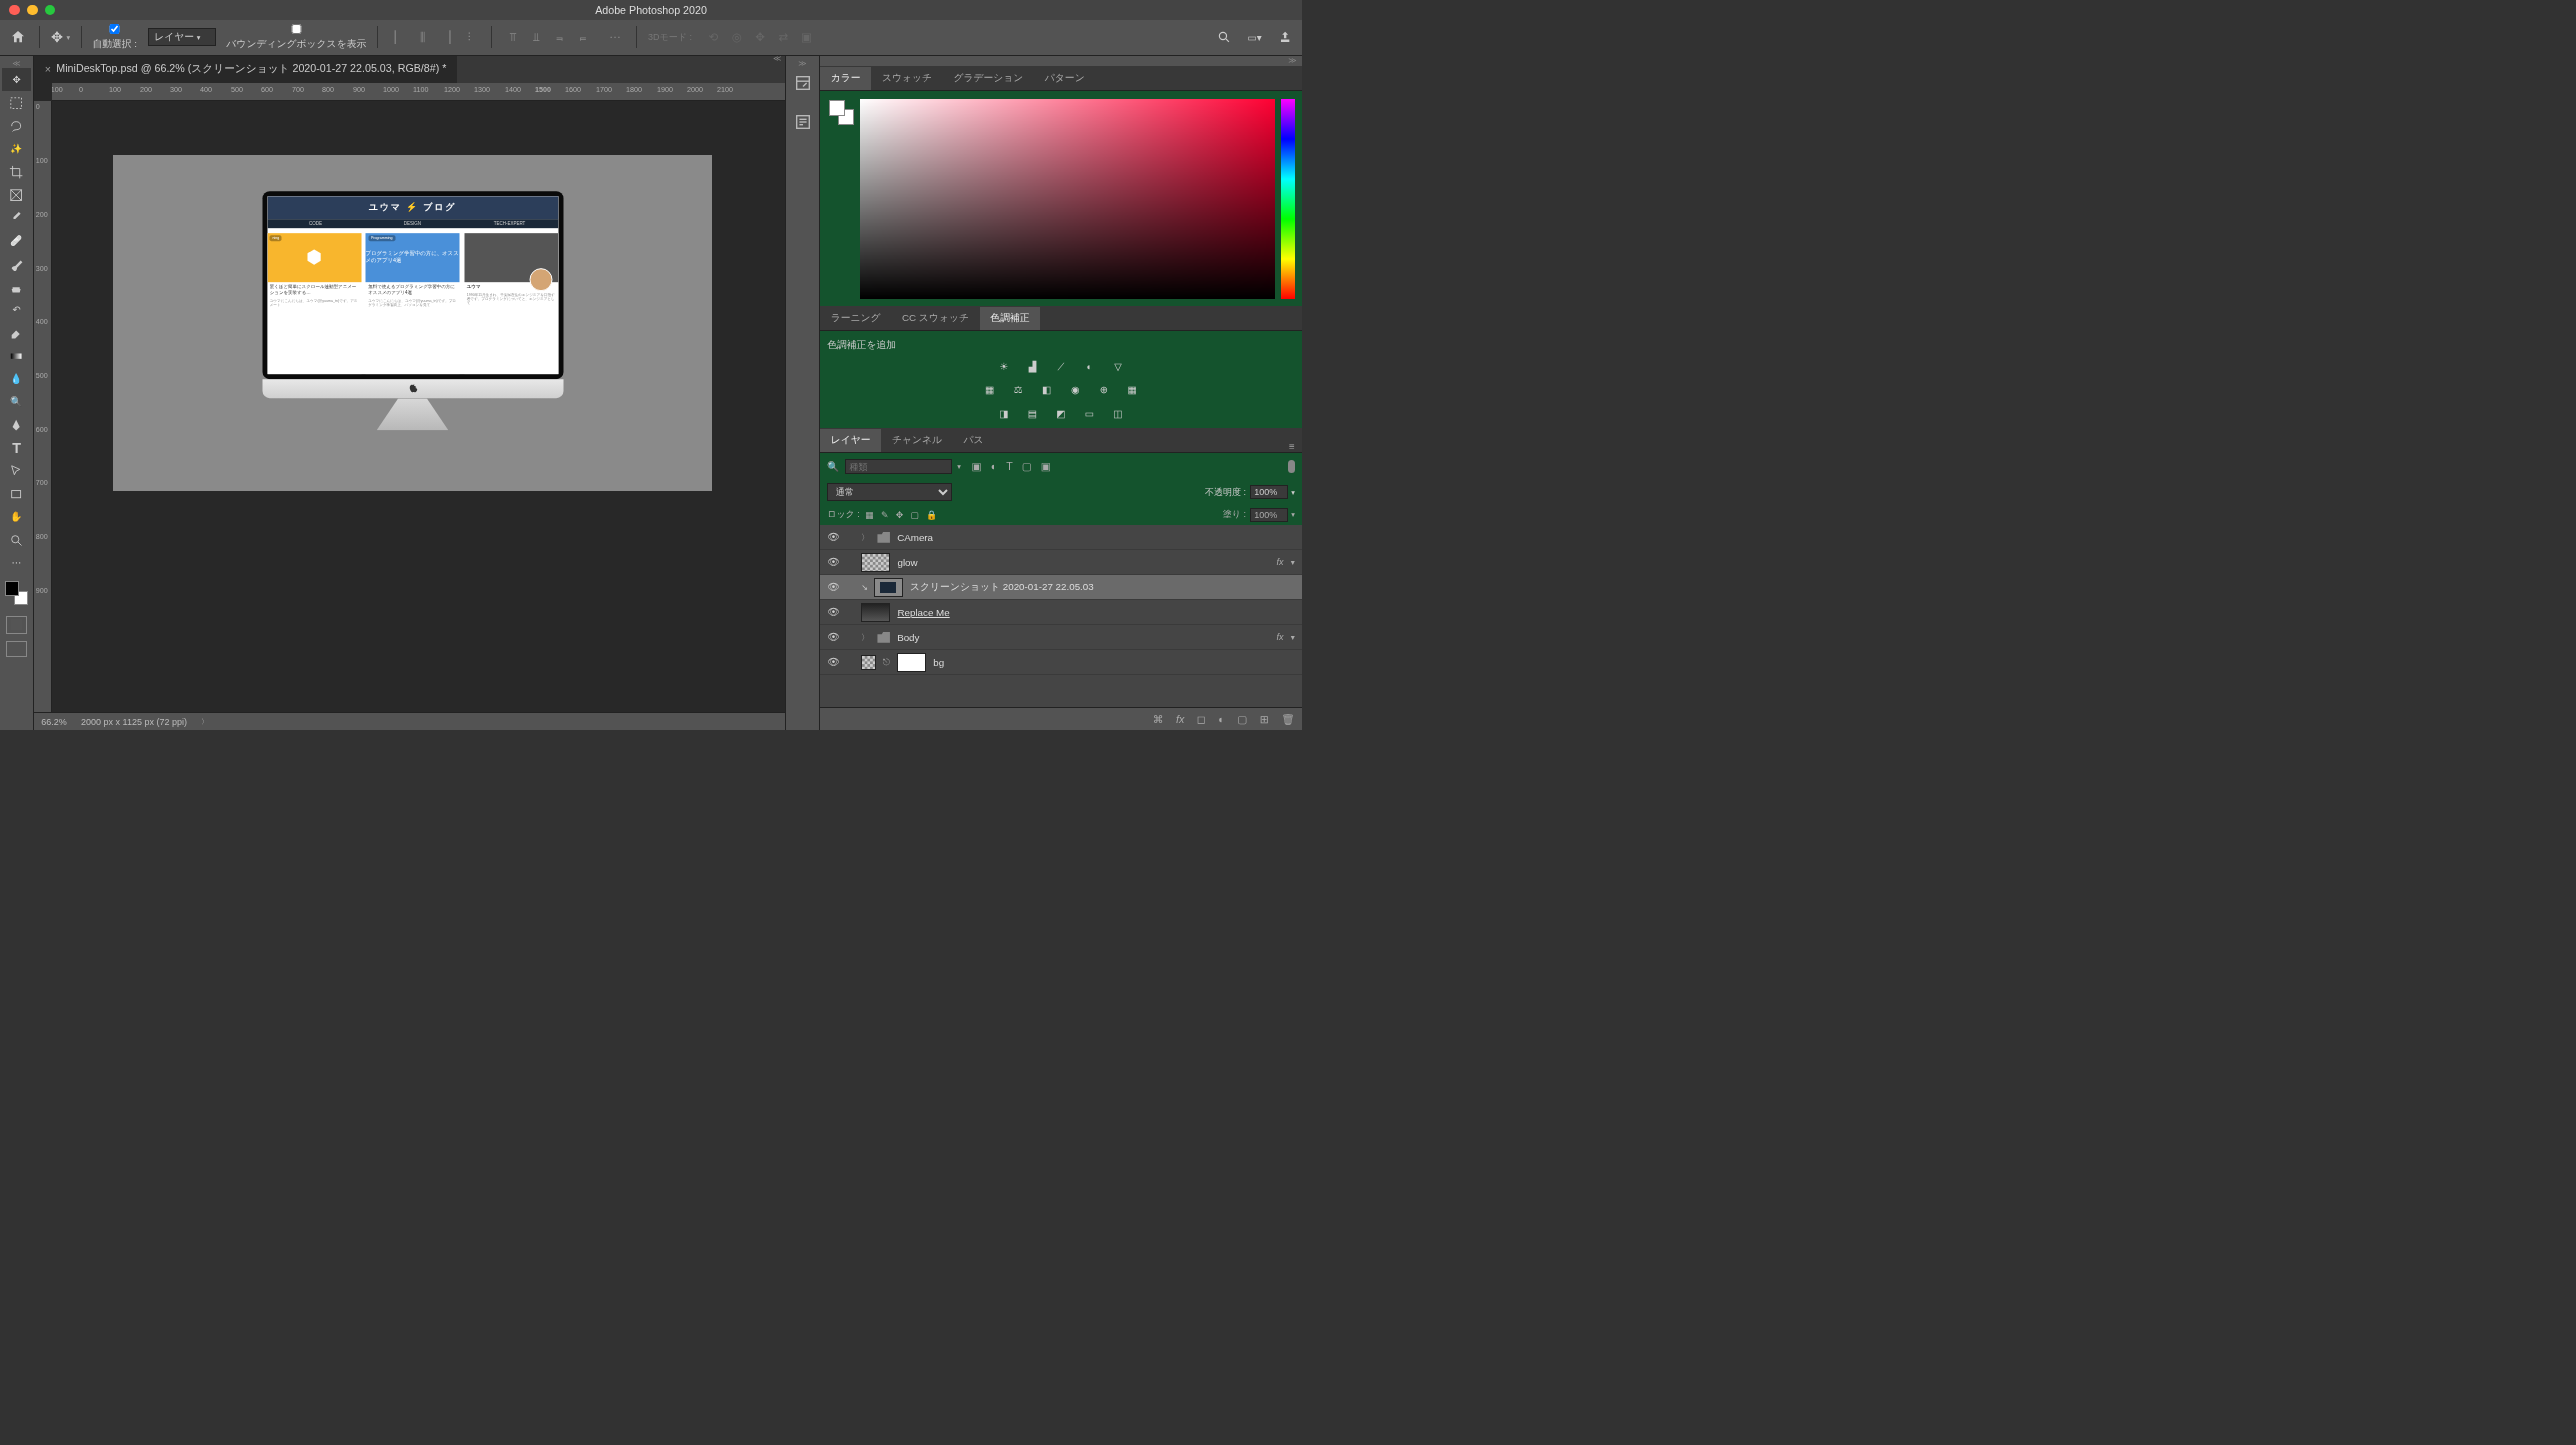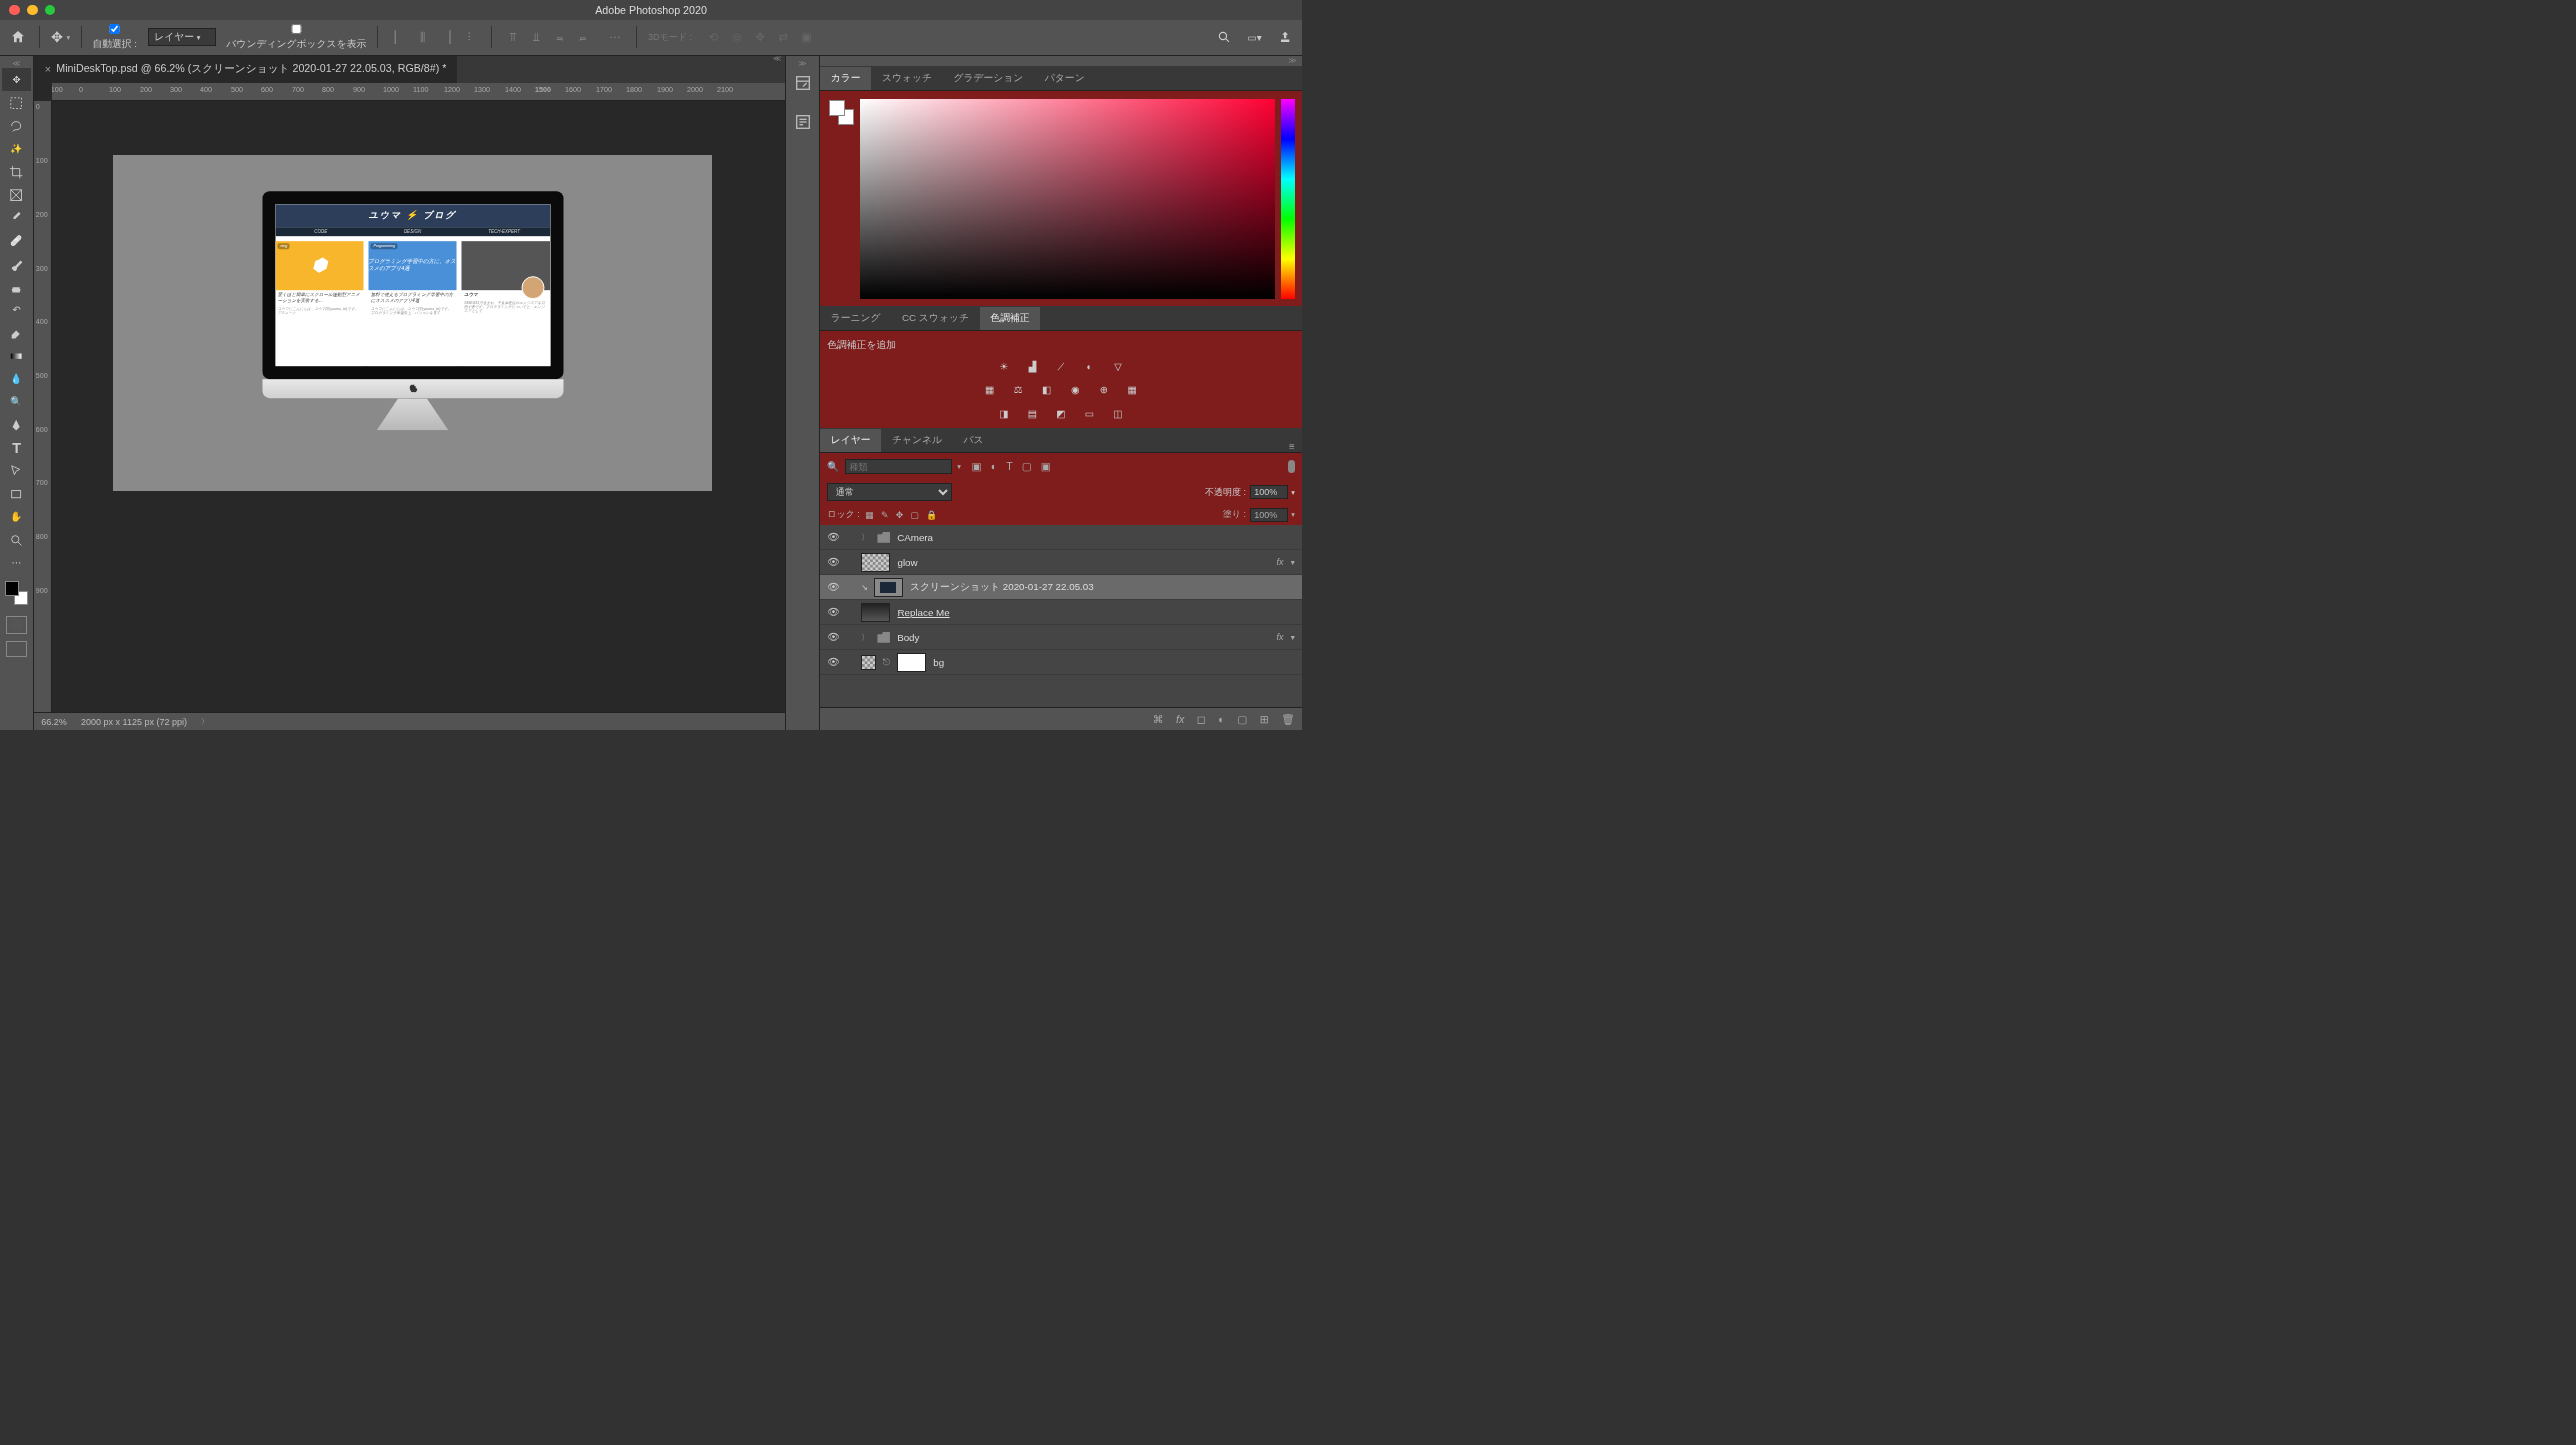--- a/index.html
+++ b/index.html
@@ -51,21 +51,21 @@
 .doc-tab { padding: 0 10.7px; height: 100%; display: flex; align-items: center; gap: 5.4px; background: #282828; font-size: 10.7px; }
 .doc-tab .close { color: #999; cursor: pointer; }
 .ruler-h { height: 18px; background: #535353; border-bottom: 0.9px solid #222; position: relative; overflow: hidden; font-size: 7.2px; color: #aaa; margin-left: 18px; }
 .ruler-h span { position: absolute; top: 2.7px; }
 .canvas-wrap { flex: 1; display: flex; min-height: 0; }
 .ruler-v { width: 18px; background: #535353; border-right: 0.9px solid #222; position: relative; font-size: 7.2px; color: #aaa; }
 .ruler-v span { position: absolute; left: 1.8px; writing-mode: horizontal-tb; }
 .canvas { flex: 1; background: #282828; position: relative; overflow: hidden; }
 .artboard { position: absolute; left: 61px; top: 54px; width: 599px; height: 336px; background: #8a8a8a; }
 .imac { position: absolute; left: 50%; top: 50%; transform: translate(-50%, -55%); width: 301px; }
-.imac-screen { width: 301px; height: 188px; background: #0a0a0a; border-radius: 7.2px; padding: 13px; font-style: italic; }
+.imac-screen { width: 301px; height: 188px; background: #0a0a0a; border-radius: 7.2px; padding: 5px; }
 .imac-content { width: 100%; height: 100%; background: #fff; display: flex; flex-direction: column; overflow: hidden; }
 .blog-header { background: #2c3e5a; color: #fff; text-align: center; padding: 5.4px 0; font-size: 9px; font-weight: bold; letter-spacing: 1.8px; }
 .blog-nav { background: #1a2838; display: flex; color: #ccc; font-size: 4.5px; }
 .blog-nav div { flex: 1; text-align: center; padding: 1.8px; }
 .blog-cards { flex: 1; display: flex; gap: 4.5px; padding: 4.5px 0 0 0; }
 .blog-card { flex: 1; background: #fff; }
 .card-img { height: 49px; display: flex; align-items: center; justify-content: center; font-size: 5.4px; color: #fff; position: relative; }
 .card-img.c1 { background: #f8b62d; }
 .card-img.c2 { background: #4a90d9; }
 .card-img.c3 { background: #555; }
@@ -82,21 +82,21 @@
 .dock-strip { width: 34px; background: #535353; border-left: 0.9px solid #222; display: flex; flex-direction: column; align-items: center; padding-top: 18px; gap: 21.5px; }
 .dock-strip-collapse { position: absolute; font-size: 8px; color: #888; margin-top: -14.3px; }
 .strip-icon { width: 18px; height: 18px; color: #bbb; }
 
 
 .panels { width: 483px; background: #535353; display: flex; flex-direction: column; border-left: 0.9px solid #222; }
 .panel-collapse { height: 10.7px; text-align: right; padding-right: 5.4px; color: #888; font-size: 8px; }
 .panel-tabs { height: 25px; background: #383838; display: flex; align-items: flex-end; border-bottom: 0.9px solid #222; }
 .ptab { padding: 5.4px 10.7px; font-size: 9.8px; color: #aaa; cursor: pointer; }
 .ptab.active { background: #535353; color: #eee; }
-.panel-body { background: #7f1d1d; }
+.panel-body { background: #14532d; }
 
 
 .color-panel { height: 215px; display: flex; padding: 7.2px; gap: 5.4px; }
 .swatch-fg-bg { width: 27px; position: relative; }
 .swatch-fg-bg .sbg { position: absolute; top: 10.7px; left: 10.7px; width: 16px; height: 16px; background: #fff; border: 0.9px solid #888; }
 .swatch-fg-bg .sfg { position: absolute; top: 1.8px; left: 1.8px; width: 16px; height: 16px; background: #fff; border: 0.9px solid #888; }
 .color-field { flex: 1; background: linear-gradient(to bottom, rgba(0,0,0,0) 0%, #000 100%), linear-gradient(to right, #fff 0%, #ff0033 100%); position: relative; }
 .hue-strip { width: 14.3px; background: linear-gradient(to bottom, #ff00ff, #0000ff, #00ffff, #00ff00, #ffff00, #ff0000); }
 
 

